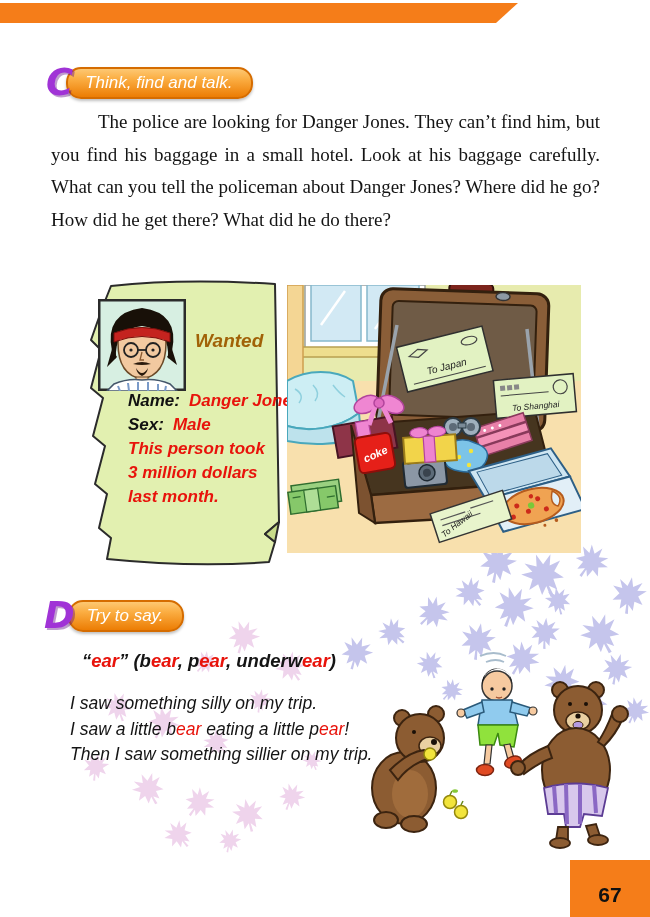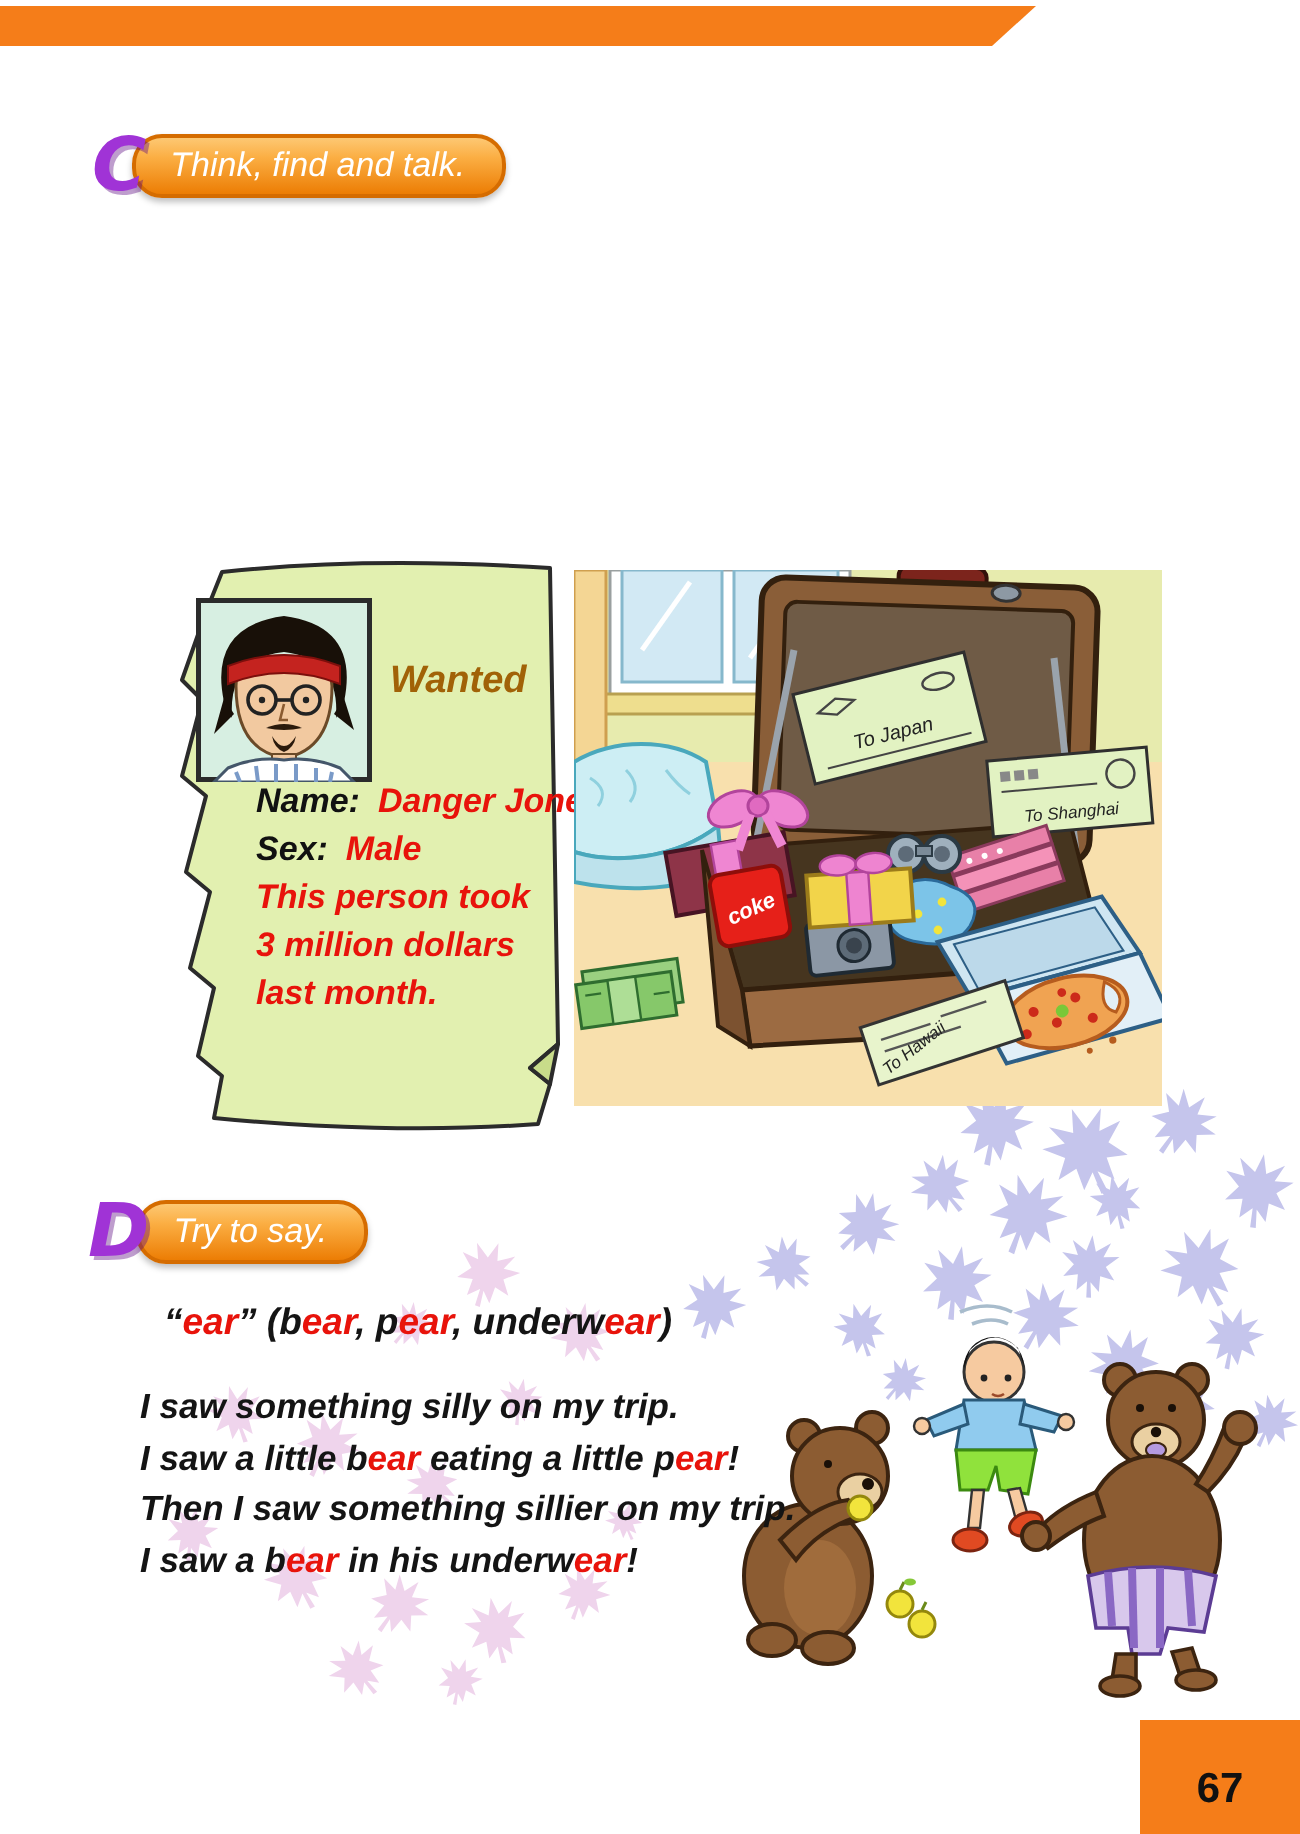--- a/index.html
+++ b/index.html
@@ -40,21 +40,21 @@
   
   #scene{position:absolute;left:287px;top:285px;width:294px;height:268px;z-index:2;}
 
   
   #leaves{position:absolute;left:0;top:535px;width:650px;height:340px;z-index:0;pointer-events:none;}
 
   
   #sound-line{position:absolute;left:70px;top:650px;z-index:4;font-size:18.5px;
         font-weight:bold;font-style:italic;color:#141414;white-space:nowrap;margin-left:12px;}
   #poem{position:absolute;left:70px;top:691px;z-index:4;font-size:17.5px;line-height:25.5px;
-        font-weight:bold;font-style:italic;color:#141414;white-space:nowrap;}
+        font-weight:normal;font-style:italic;color:#141414;white-space:nowrap;}
 
   
   #figures{position:absolute;left:358px;top:650px;width:292px;height:200px;z-index:1;}
 
   
   #page-number{position:absolute;left:570px;top:860px;width:80px;height:70px;z-index:5;
         background:var(--accent-orange);display:flex;align-items:center;justify-content:center;
         font-size:21px;font-weight:bold;color:#111;}
 </style>
 </head>
@@ -64,20 +64,21 @@
 
   <svg id="top-bar" viewBox="0 0 650 26">
     <polygon points="0,3 518,3 496,23 0,23" style="fill:var(--accent-orange)"></polygon>
   </svg>
 
   <div id="section-c" class="section-header">
     <span class="sec-letter">C</span>
     <span class="pill">Think, find and talk.</span>
   </div>
 
+  <div id="intro">The police are looking for Danger Jones. They can’t find him, but you find his baggage in a small hotel. Look at his baggage carefully. What can you tell the policeman about Danger Jones? Where did he go? How did he get there? What did he do there?</div>
 
   <div id="poster">
     <svg class="paper" width="212" height="294" viewBox="0 0 212 294">
       <path d="M34,10 C90,4 150,5 198,8 L202,246 L188,258 L198,266 L192,286
                C140,290 80,288 30,283 L34,262 L22,252 L30,218 L18,208 L28,170
                L16,160 L26,122 L14,112 L24,74 L14,64 L26,30 Z" style="fill:var(--poster-green)" stroke="#2b2b2b" stroke-width="2" stroke-linejoin="round"></path>
       <path d="M188,258 L202,246 L198,266 Z" fill="#c8dc8a" stroke="#2b2b2b" stroke-width="2" stroke-linejoin="round"></path>
     </svg>
     <svg class="photo" viewBox="0 0 88 92">
       <rect x="1" y="1" width="86" height="90" fill="#d7efe2" stroke="#2b2b2b" stroke-width="3"></rect>
@@ -293,21 +294,20 @@
   <div id="section-d" class="section-header">
     <span class="sec-letter">D</span>
     <span class="pill">Try to say.</span>
   </div>
 
   <div id="sound-line"><span>“</span><span class="red">ear</span><span>” (b</span><span class="red">ear</span><span>, p</span><span class="red">ear</span><span>, underw</span><span class="red">ear</span><span>)</span></div>
   <div id="poem">
     <div class="poem-line"><span>I saw something silly on my trip.</span></div>
     <div class="poem-line"><span>I saw a little b</span><span class="red">ear</span><span> eating a little p</span><span class="red">ear</span><span>!</span></div>
     <div class="poem-line"><span>Then I saw something sillier on my trip.</span></div>
-    <div class="poem-line"><span>I saw a b</span><span class="red">ear</span><span> in his underw</span><span class="red">ear</span><span>!</span></div>
   </div>
 
   <svg id="figures" viewBox="0 0 292 200">
     <g>
       <ellipse cx="46" cy="138" rx="32" ry="36" fill="#8c5c32" stroke="#3c2410" stroke-width="2"></ellipse>
       <ellipse cx="52" cy="144" rx="18" ry="24" fill="#a06c3c"></ellipse>
       <circle cx="44" cy="68" r="8" fill="#8c5c32" stroke="#3c2410" stroke-width="2"></circle>
       <circle cx="78" cy="64" r="8" fill="#8c5c32" stroke="#3c2410" stroke-width="2"></circle>
       <circle cx="62" cy="88" r="24" fill="#8c5c32" stroke="#3c2410" stroke-width="2"></circle>
       <ellipse cx="72" cy="96" rx="11" ry="9" fill="#ead0a2" stroke="#3c2410" stroke-width="1.5"></ellipse>

